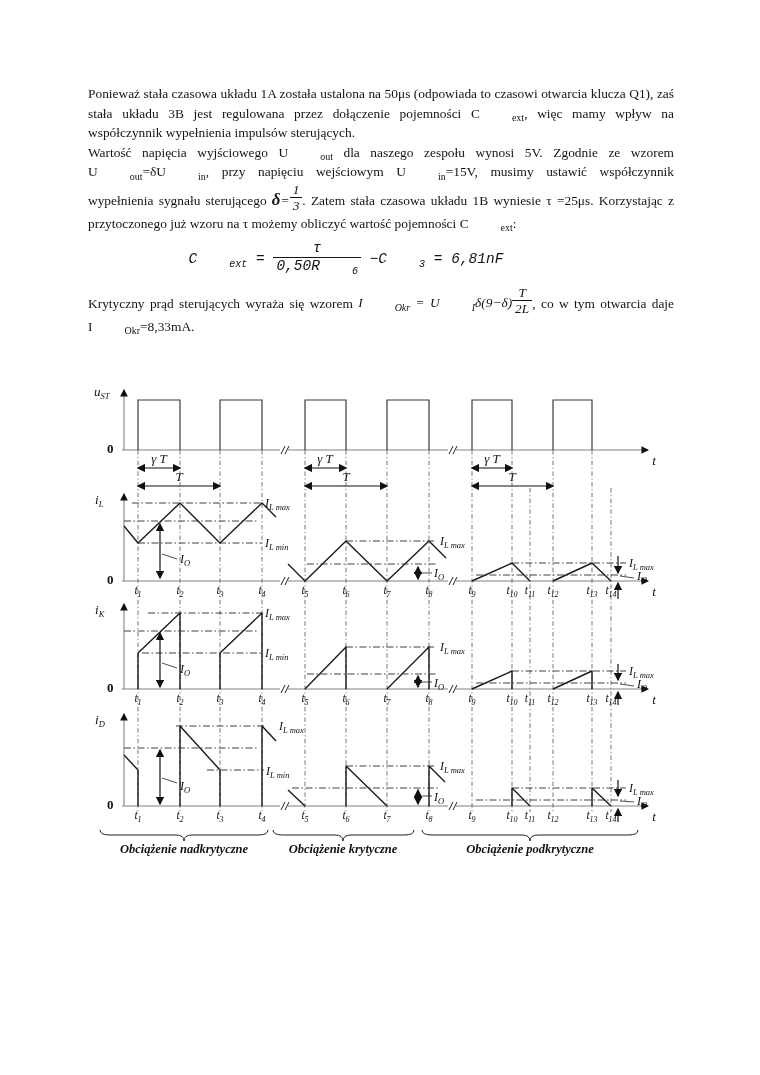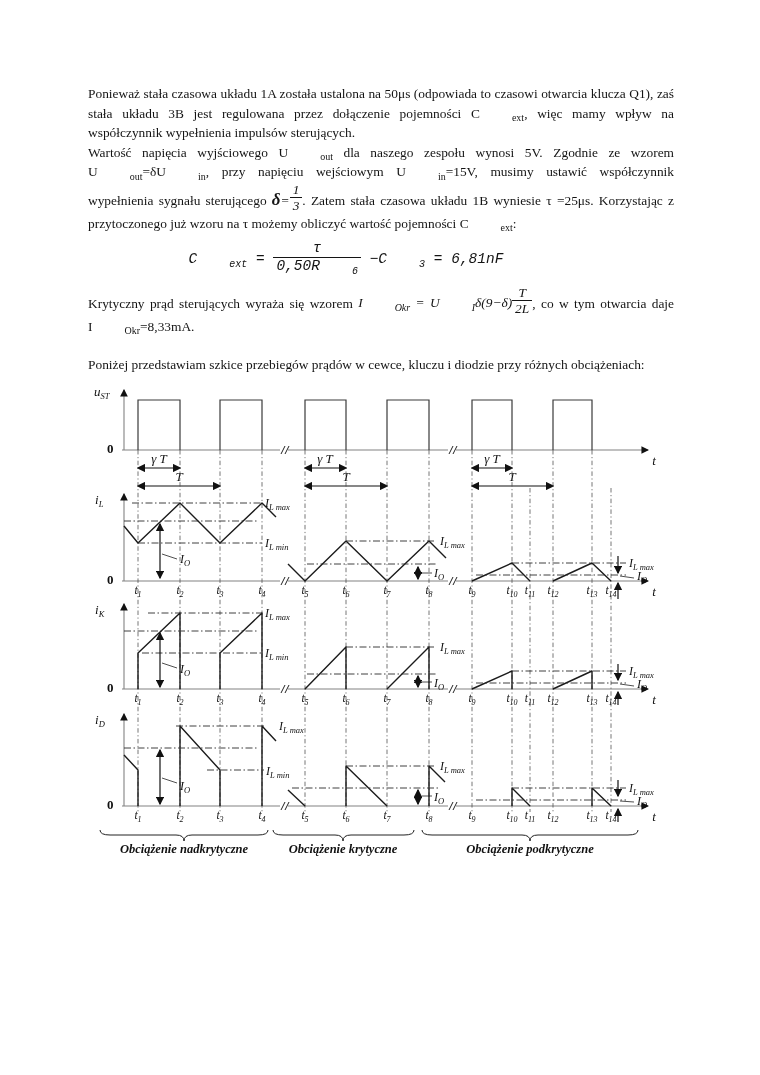--- a/index.html
+++ b/index.html
@@ -50,21 +50,20 @@
 
 <div class="text-block">
   <p><span>Ponieważ stała czasowa układu 1A została ustalona na 50μs (odpowiada to czasowi otwarcia klucza Q1), zaś stała układu 3B jest regulowana przez dołączenie pojemności C</span><sub>ext</sub><span>, więc mamy wpływ na współczynnik wypełnienia impulsów sterujących.</span></p>
 
   <p><span>Wartość napięcia wyjściowego U</span><sub>out</sub><span> dla naszego zespołu wynosi 5V. Zgodnie ze wzorem U</span><sub>out</sub><span>=δU</span><sub>in</sub><span>, przy napięciu wejściowym U</span><sub>in</sub><span>=15V, musimy ustawić współczynnik wypełnienia sygnału sterującego </span><span class="math"><span class="big-delta">δ</span><span>=</span><span class="frac"><span class="nu">1</span><span class="de">3</span></span></span><span>. Zatem stała czasowa układu 1B wyniesie τ =25μs. Korzystając z przytoczonego już wzoru na τ możemy obliczyć wartość pojemności C</span><sub>ext</sub><span>:</span></p>
 
   <div class="eq-line"><i>C</i><sub>ext</sub> <span>=</span> <span class="frac"><span class="nu"><i>τ</i></span><span class="de"><span>0,50</span><i>R</i><sub>6</sub></span></span> <span>−</span><i>C</i><sub>3</sub> <span>=</span> <i>6,81nF</i></div>
 
   <p><span>Krytyczny prąd sterujących wyraża się wzorem </span><span class="math"><i>I</i><sub>Okr</sub><span> = </span><i>U</i><sub>I</sub><i>δ(9−δ)</i><span class="frac"><span class="nu"><i>T</i></span><span class="de"><i>2L</i></span></span></span><span>, co w tym otwarcia daje I</span><sub>Okr</sub><span>=8,33mA.</span></p>
 
-  <p style="margin-top:19px"><span>Poniżej przedstawiam szkice przebiegów prądów w cewce, kluczu i diodzie przy różnych obciążeniach:</span></p>
 </div>
 
 <svg id="wave" viewBox="0 0 580 478">
   <defs>
     <marker id="ah" viewBox="0 0 10 10" refX="8.5" refY="5" markerWidth="7" markerHeight="7" orient="auto-start-reverse">
       <path d="M0,0 L10,5 L0,10 z" fill="#111"></path>
     </marker>
   </defs>
 
   <path class="axis" d="M30,64 H556" marker-end="url(#ah)"></path>

